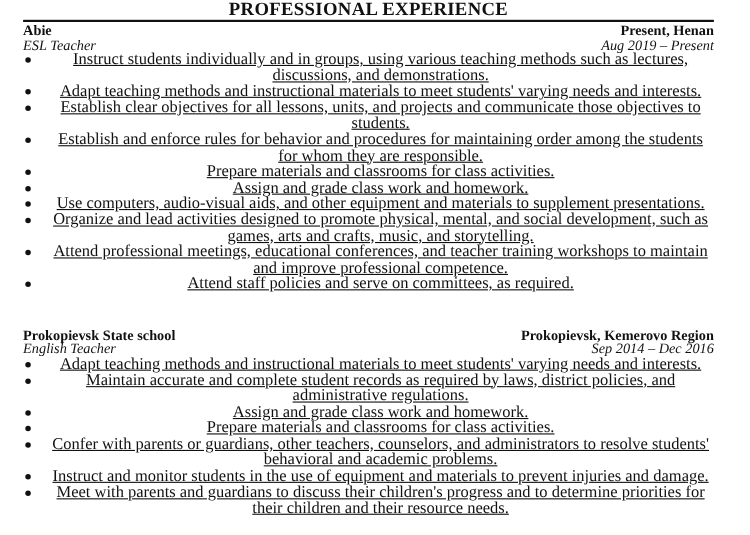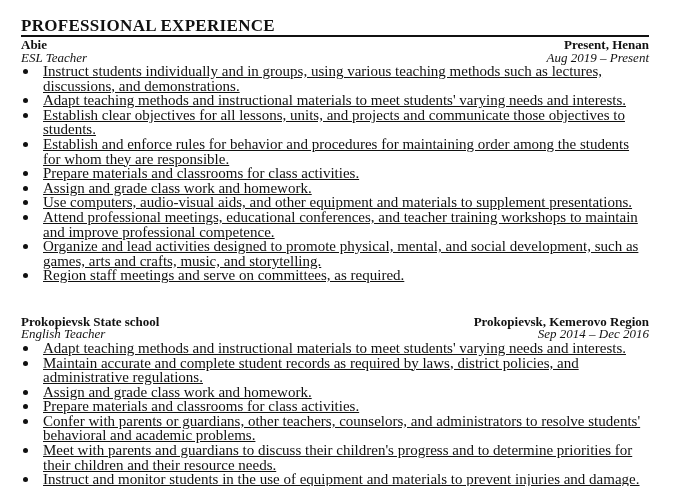--- a/index.html
+++ b/index.html
@@ -1,18 +1,18 @@
 <!DOCTYPE html>
 <html><head>
 <meta charset="utf-8">
 <style>
   html, body { margin:0; padding:0; background:#ffffff; }
   body { width:682px; height:486px; overflow:hidden; position:relative;
          font-family:"Liberation Serif", "DejaVu Serif", serif; color:#111; }
-  .page { position:absolute; left:21px; top:17px; width:628px; }
+  .page { position:absolute; left:21px; top:0; width:628px;text-align:center; }
   .title { font-weight:bold; font-size:17px; letter-spacing:0.3px; line-height:17px; margin:0; padding-top:0; }
   .rule { height:0; border-top:2px solid #111; margin-top:1px; }
   .job { margin-top:2px; }
   .row { display:flex; justify-content:space-between; font-size:13px; line-height:12.5px; }
   .bold { font-weight:bold; }
   .ital { font-style:italic; }
   ul { list-style:none; margin:0; padding:0; }
   li { position:relative; padding-left:22px; font-size:15px; line-height:14.6px;text-decoration:underline; }
   li .dot { position:absolute; left:2px; top:5px; width:5px; height:5px; border-radius:50%; background:#111; }
   .job2 { margin-top:33px; }
@@ -34,38 +34,38 @@
       <span class="ital">Aug 2019 – Present</span>
     </div>
     <ul id="b0">
         <li><span class="dot"></span><span>Instruct students individually and in groups, using various teaching methods such as lectures, discussions, and demonstrations.</span></li>
         <li><span class="dot"></span><span>Adapt teaching methods and instructional materials to meet students' varying needs and interests.</span></li>
         <li><span class="dot"></span><span>Establish clear objectives for all lessons, units, and projects and communicate those objectives to students.</span></li>
         <li><span class="dot"></span><span>Establish and enforce rules for behavior and procedures for maintaining order among the students for whom they are responsible.</span></li>
         <li><span class="dot"></span><span>Prepare materials and classrooms for class activities.</span></li>
         <li><span class="dot"></span><span>Assign and grade class work and homework.</span></li>
         <li><span class="dot"></span><span>Use computers, audio-visual aids, and other equipment and materials to supplement presentations.</span></li>
+        <li><span class="dot"></span><span>Organize and lead activities designed to promote physical, mental, and social development, such as games, arts and crafts, music, and storytelling.</span></li>
         <li><span class="dot"></span><span>Attend professional meetings, educational conferences, and teacher training workshops to maintain and improve professional competence.</span></li>
-        <li><span class="dot"></span><span>Organize and lead activities designed to promote physical, mental, and social development, such as games, arts and crafts, music, and storytelling.</span></li>
-        <li><span class="dot"></span><span>Region staff meetings and serve on committees, as required.</span></li>
+        <li><span class="dot"></span><span>Attend staff policies and serve on committees, as required.</span></li>
       </ul>
   </div>
 
   <div class="job job2">
     <div class="row">
       <span class="bold">Prokopievsk State school</span>
       <span class="bold">Prokopievsk, Kemerovo Region</span>
     </div>
     <div class="row">
       <span class="ital">English Teacher</span>
       <span class="ital">Sep 2014 – Dec 2016</span>
     </div>
     <ul id="b1">
         <li><span class="dot"></span><span>Adapt teaching methods and instructional materials to meet students' varying needs and interests.</span></li>
         <li><span class="dot"></span><span>Maintain accurate and complete student records as required by laws, district policies, and administrative regulations.</span></li>
         <li><span class="dot"></span><span>Assign and grade class work and homework.</span></li>
         <li><span class="dot"></span><span>Prepare materials and classrooms for class activities.</span></li>
         <li><span class="dot"></span><span>Confer with parents or guardians, other teachers, counselors, and administrators to resolve students' behavioral and academic problems.</span></li>
+        <li><span class="dot"></span><span>Instruct and monitor students in the use of equipment and materials to prevent injuries and damage.</span></li>
         <li><span class="dot"></span><span>Meet with parents and guardians to discuss their children's progress and to determine priorities for their children and their resource needs.</span></li>
-        <li><span class="dot"></span><span>Instruct and monitor students in the use of equipment and materials to prevent injuries and damage.</span></li>
       </ul>
   </div>
 </div>
 
 </body></html>

